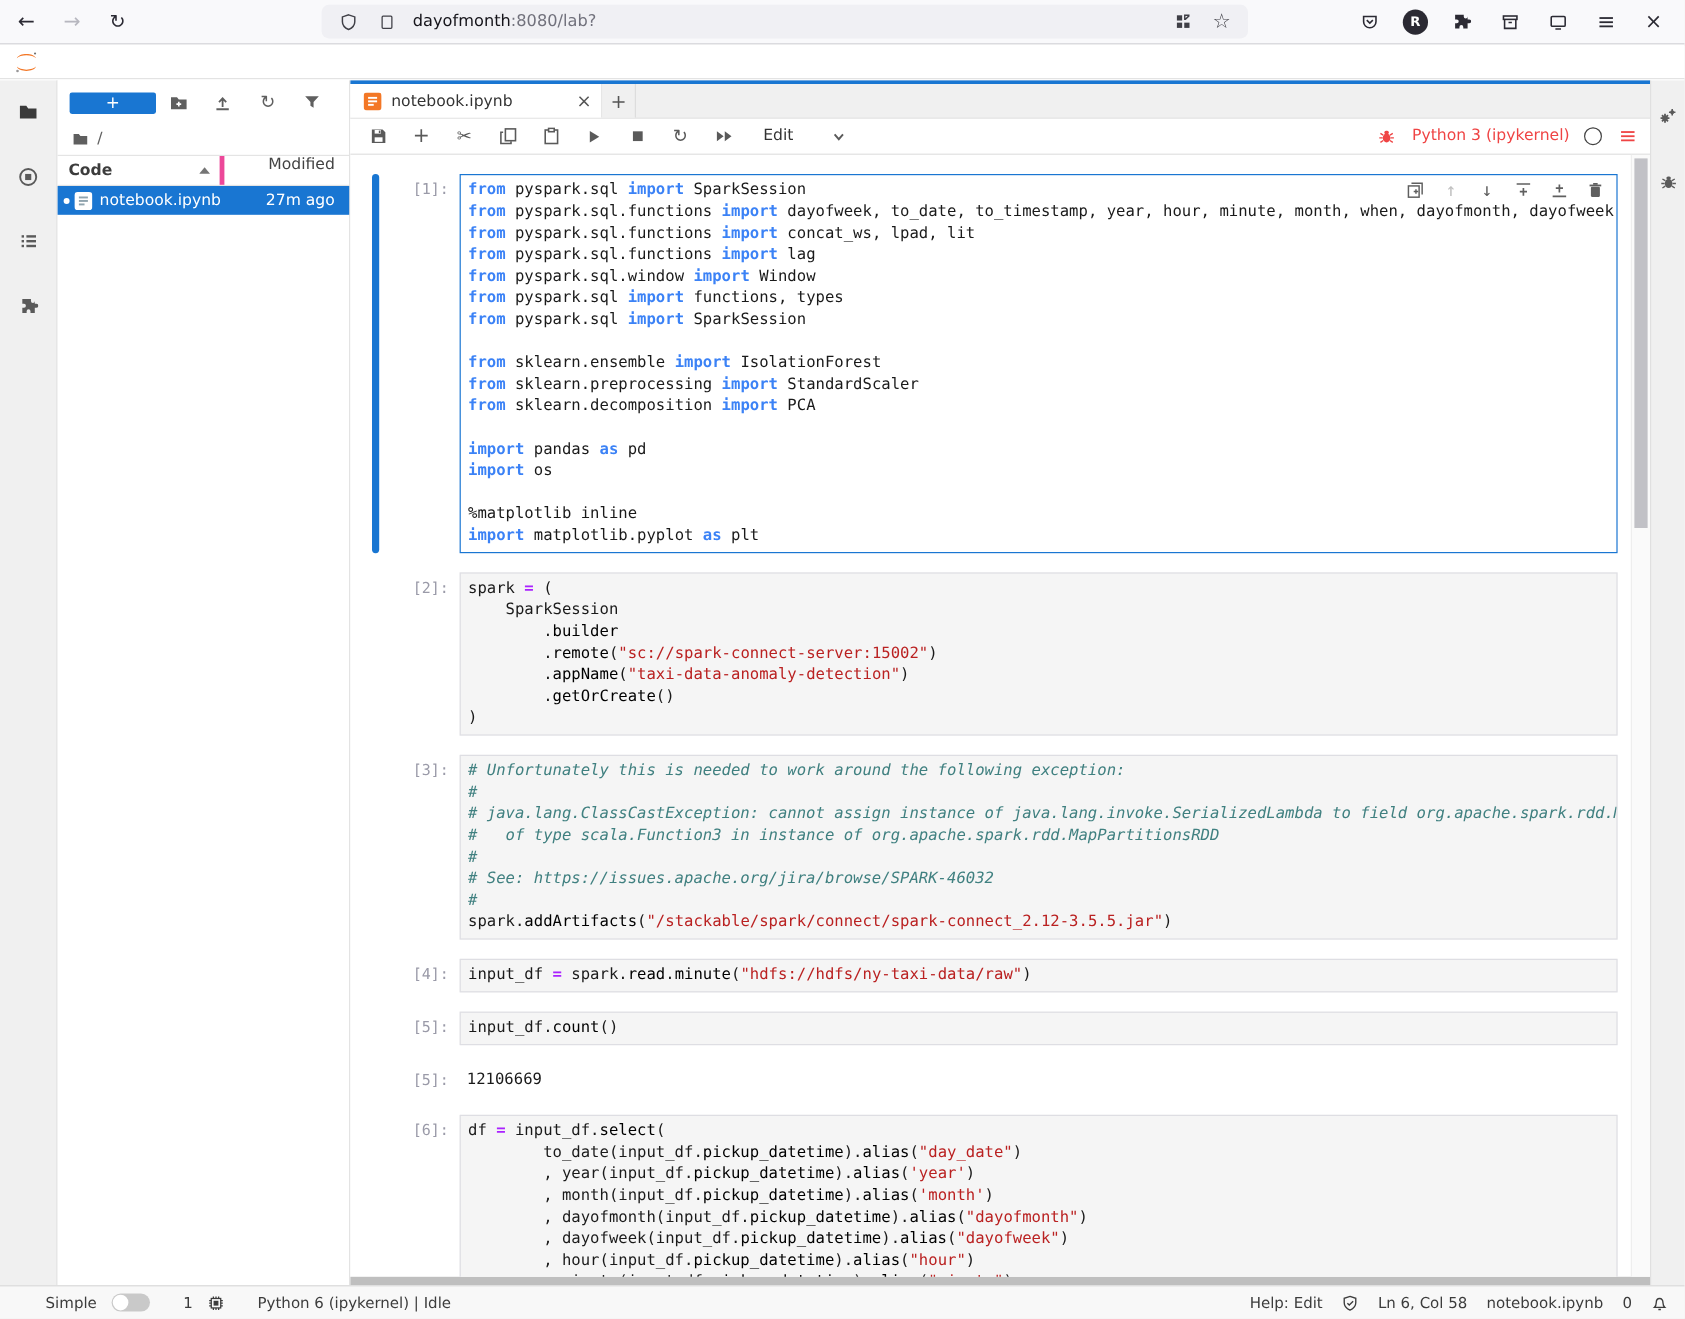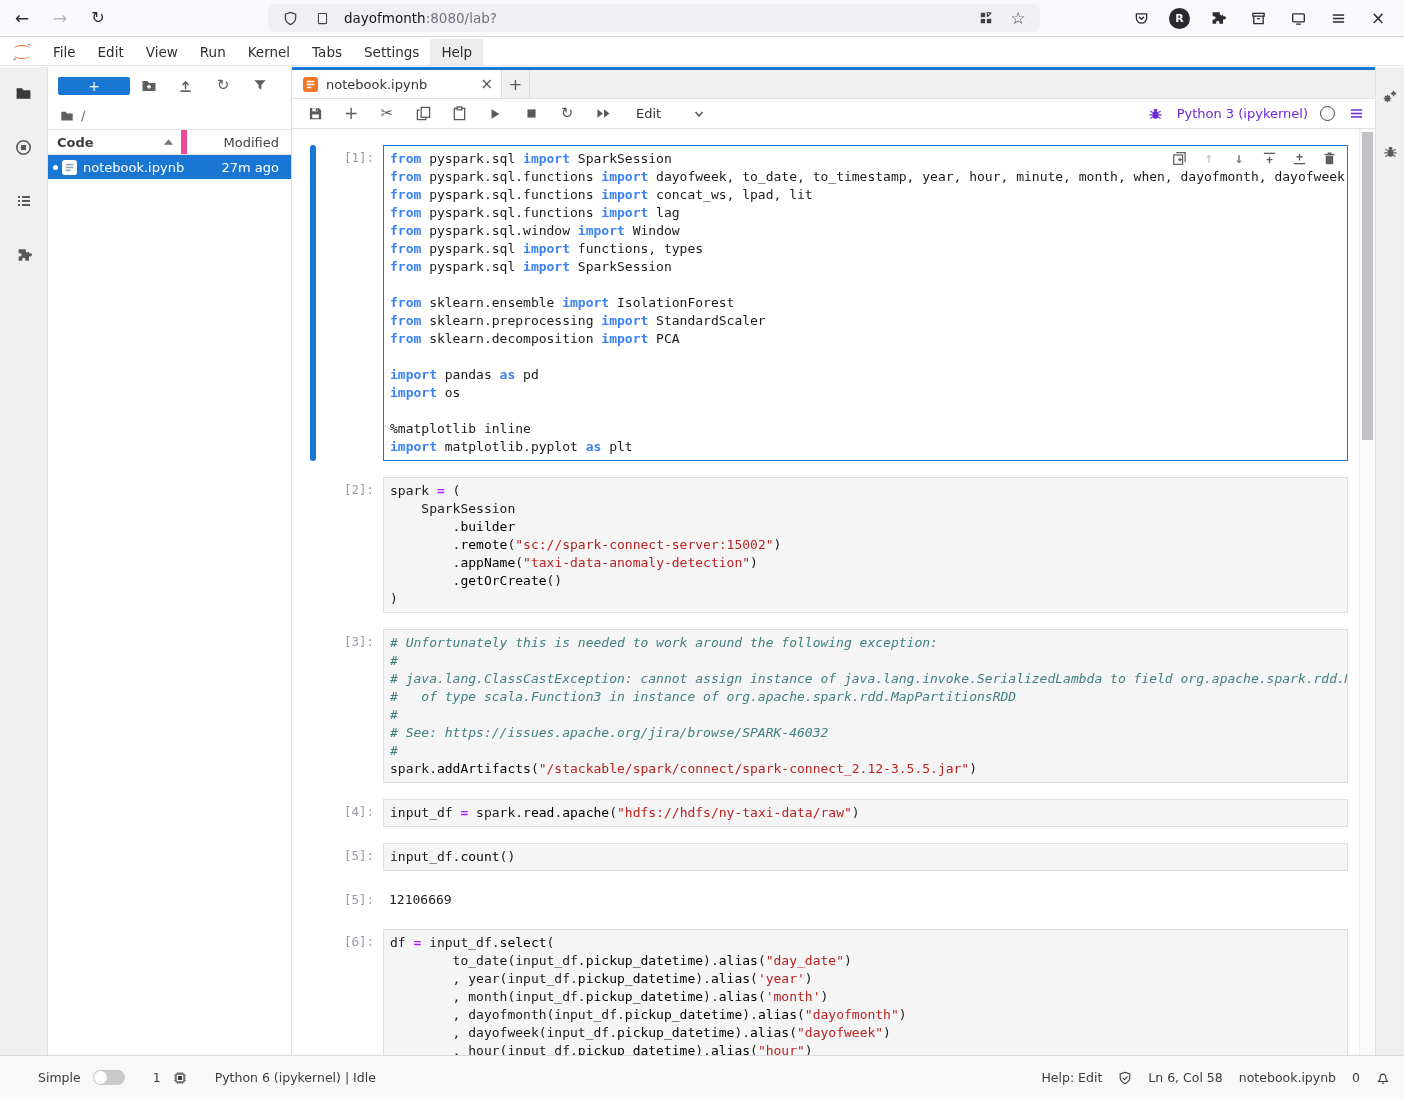--- a/index.html
+++ b/index.html
@@ -35,43 +35,43 @@
   .filebrowser{width:243px;flex:0 0 243px;background:#fff;border-right:1px solid #dcdcdc;
     font-size:13px;color:#424242;display:flex;flex-direction:column;}
   .fb-toolbar{display:flex;align-items:center;padding:10px 12px 6px 10px;}
   .fb-new{width:72px;height:18px;background:#1976d2;color:#fff;border-radius:2px;display:flex;
     align-items:center;justify-content:center;font-size:14px;line-height:1;}
   .fb-tbicon{flex:1;display:flex;justify-content:center;color:#5f5f5f;}
   .fb-crumb{display:flex;align-items:center;gap:7px;padding:7px 12px 6px 12px;color:#616161;}
   .fb-head{display:flex;align-items:center;border-top:1px solid #e4e4e4;border-bottom:1px solid #e4e4e4;
     height:26px;box-sizing:border-box;}
   .fb-col-name{flex:1;display:flex;align-items:center;padding-left:9px;font-weight:bold;color:#3c3c3c;}
-  .fb-col-mod{width:92px;text-align:right;padding-right:12px;border-left:6px solid #ec4899;
-    align-self:stretch;display:flex;align-items:center;justify-content:flex-end;}
+  .fb-col-mod{width:92px;text-align:right;padding-right:12px;border-left:4px solid #ec4899;
+    align-self:stretch;display:flex;justify-content:flex-end;}
   .fb-row{display:flex;align-items:center;height:24px;background:#1976d2;color:#fff;padding-left:5px;}
   .fb-dot{width:5px;height:5px;border-radius:50%;background:#fff;margin-right:4px;}
   .fb-fileicon{width:15px;height:15px;margin-right:6px;}
   .fb-name{flex:1;}
   .fb-mod{padding-right:12px;}
   
   .dock{flex:1;display:flex;flex-direction:column;background:#fff;min-width:0;}
   .tabbar{height:32px;background:#f0f0f0;border-top:3px solid #1976d2;border-bottom:1px solid #e0e0e0;
     display:flex;box-sizing:border-box;}
   .tab{width:210px;background:#fff;display:flex;align-items:center;padding:0 8px 0 11px;gap:8px;
     font-size:13px;color:#333;border-right:1px solid #e0e0e0;box-sizing:border-box;}
   .tab-title{flex:1;}
   .tab-close{color:#555;font-size:15px;}
   .tab-add{width:27px;display:flex;align-items:center;justify-content:center;color:#555;
     font-size:16px;border-right:1px solid #ddd;background:#f0f0f0;}
   .nb-toolbar{height:30px;background:#fff;border-bottom:1px solid #e0e0e0;display:flex;
     align-items:center;padding:0 10px 0 14px;gap:18px;color:#5a5a5a;flex:0 0 30px;box-sizing:border-box;}
   .tbtn{display:flex;align-items:center;justify-content:center;width:18px;height:18px;}
   .uni{font-size:15px;line-height:1;}
   .cell-type{display:flex;align-items:center;gap:32px;font-size:13px;color:#333;margin-left:6px;}
-  .nbt-right{margin-left:auto;display:flex;align-items:center;gap:12px;font-size:13px;color:#6d28d9;}
+  .nbt-right{margin-left:auto;display:flex;align-items:center;gap:12px;font-size:13px;color:#ef4444;}
   .kernel-circle{width:13px;height:13px;border:1.6px solid #424242;border-radius:50%;}
   
   .nb-scroll{flex:1;position:relative;overflow:hidden;}
   .nb-content{position:absolute;left:0;top:0;right:15px;bottom:0;padding:16px 0 0 18px;overflow:hidden;}
   .vscrollbar{position:absolute;right:0;top:0;bottom:0;width:15px;background:#fafafa;border-left:1px solid #eee;}
   .vthumb{position:absolute;left:2px;top:3px;width:11px;height:308px;background:#c1c1c6;}
   .hscrollbar{height:7px;background:#bfbfbf;flex:0 0 7px;}
   
   .cell{display:flex;margin-bottom:16px;}
   .collapser{width:6px;border-radius:3px;background:transparent;flex:0 0 6px;}
@@ -89,21 +89,21 @@
   .tok-com{color:#408080;font-style:italic;}
   .tok-prop{color:#000000;}
   .tok-op{color:#aa22ff;font-weight:bold;}
   .cell-toolbar{position:absolute;top:4px;right:10px;display:flex;gap:14px;color:#5f5f5f;background:#fff;}
   .ct-icon{display:flex;align-items:center;justify-content:center;width:16px;height:16px;font-size:15px;}
   .ct-icon.dim{color:#c0c0c0;}
   
   .right-strip{width:28px;flex:0 0 28px;background:#f0f0f0;border-left:1px solid #e0e0e0;
     display:flex;flex-direction:column;align-items:center;padding-top:20px;gap:34px;color:#5a5a5a;}
   
-  .statusbar{position:absolute;bottom:0;left:0;right:0;height:44px;background:#f8f8f8;
+  .statusbar{position:absolute;bottom:0;left:0;right:0;height:28px;background:#f8f8f8;
     border-top:1px solid #d9d9d9;display:flex;align-items:center;font-size:12.5px;color:#3c3c3c;
     padding:0 14px 0 38px;box-sizing:border-box;}
   .sb-group{display:flex;align-items:center;gap:12px;}
   .sb-right{margin-left:auto;display:flex;align-items:center;gap:16px;}
   .toggle{width:32px;height:15px;border-radius:8px;background:#c9c9c9;position:relative;}
   .toggle .knob{position:absolute;left:1px;top:1px;width:13px;height:13px;border-radius:50%;background:#fff;}
   svg{display:block;}
 </style>
 </head>
 <body>
@@ -188,30 +188,20 @@
 
   <div class="jl-menubar">
     <span class="jl-logo">
       <svg viewBox="0 0 24 24" width="24" height="24">
           <path d="M4 15.5c2.6 3.4 13.4 3.4 16 0-1.6 4.8-14.4 4.8-16 0z" fill="#f37726"></path>
           <path d="M4 8.5c2.6-3.4 13.4-3.4 16 0-1.6-4.8-14.4-4.8-16 0z" fill="#f37726"></path>
           <circle cx="4.6" cy="19.2" r="1.1" fill="#989798"></circle>
           <circle cx="19.2" cy="4.6" r="0.9" fill="#6f7070"></circle>
         </svg>
     </span>
-    <div style="display:flex">
-        <span class="menu-item">File</span>
-        <span class="menu-item">Edit</span>
-        <span class="menu-item">View</span>
-        <span class="menu-item">Run</span>
-        <span class="menu-item">Kernel</span>
-        <span class="menu-item">Tabs</span>
-        <span class="menu-item">Settings</span>
-        <span class="menu-item active">Help</span>
-      </div>
   </div>
 
   <div class="jl-main">
     <div class="activity-bar">
         <span class="act-icon active">
           <svg viewBox="0 0 16 16" width="17" height="17" fill="currentColor">
             <path d="M1.5 3h5L8 5h6.5v8h-13z"></path>
           </svg>
         </span>
         <span class="act-icon">
@@ -420,21 +410,21 @@
               <div class="editor"><div class="cl">spark <span class="tok-op">=</span> (</div><div class="cl">    SparkSession</div><div class="cl">        .<span class="tok-prop">builder</span></div><div class="cl">        .<span class="tok-prop">remote</span>(<span class="tok-str">"sc://spark-connect-server:15002"</span>)</div><div class="cl">        .<span class="tok-prop">appName</span>(<span class="tok-str">"taxi-data-anomaly-detection"</span>)</div><div class="cl">        .<span class="tok-prop">getOrCreate</span>()</div><div class="cl">)</div></div>
             </div>
             <div class="cell">
               <div class="collapser"></div>
               <div class="prompt">[3]:</div>
               <div class="editor"><div class="cl"><span class="tok-com"># Unfortunately this is needed to work around the following exception:</span></div><div class="cl"><span class="tok-com">#</span></div><div class="cl"><span class="tok-com"># java.lang.ClassCastException: cannot assign instance of java.lang.invoke.SerializedLambda to field org.apache.spark.rdd.MapPartitionsRDD</span></div><div class="cl"><span class="tok-com">#   of type scala.Function3 in instance of org.apache.spark.rdd.MapPartitionsRDD</span></div><div class="cl"><span class="tok-com">#</span></div><div class="cl"><span class="tok-com"># See: https://issues.apache.org/jira/browse/SPARK-46032</span></div><div class="cl"><span class="tok-com">#</span></div><div class="cl">spark.<span class="tok-prop">addArtifacts</span>(<span class="tok-str">"/stackable/spark/connect/spark-connect_2.12-3.5.5.jar"</span>)</div></div>
             </div>
             <div class="cell">
               <div class="collapser"></div>
               <div class="prompt">[4]:</div>
-              <div class="editor"><div class="cl">input_df <span class="tok-op">=</span> spark.<span class="tok-prop">read</span>.<span class="tok-prop">apache</span>(<span class="tok-str">"hdfs://hdfs/ny-taxi-data/raw"</span>)</div></div>
+              <div class="editor"><div class="cl">input_df <span class="tok-op">=</span> spark.<span class="tok-prop">read</span>.<span class="tok-prop">minute</span>(<span class="tok-str">"hdfs://hdfs/ny-taxi-data/raw"</span>)</div></div>
             </div>
             <div class="cell">
               <div class="collapser"></div>
               <div class="prompt">[5]:</div>
               <div class="editor"><div class="cl">input_df.<span class="tok-prop">count</span>()</div></div>
             </div>
             <div class="cell output">
               <div class="collapser"></div>
               <div class="prompt">[5]:</div>
               <div class="editor"><div class="cl">12106669</div></div>

